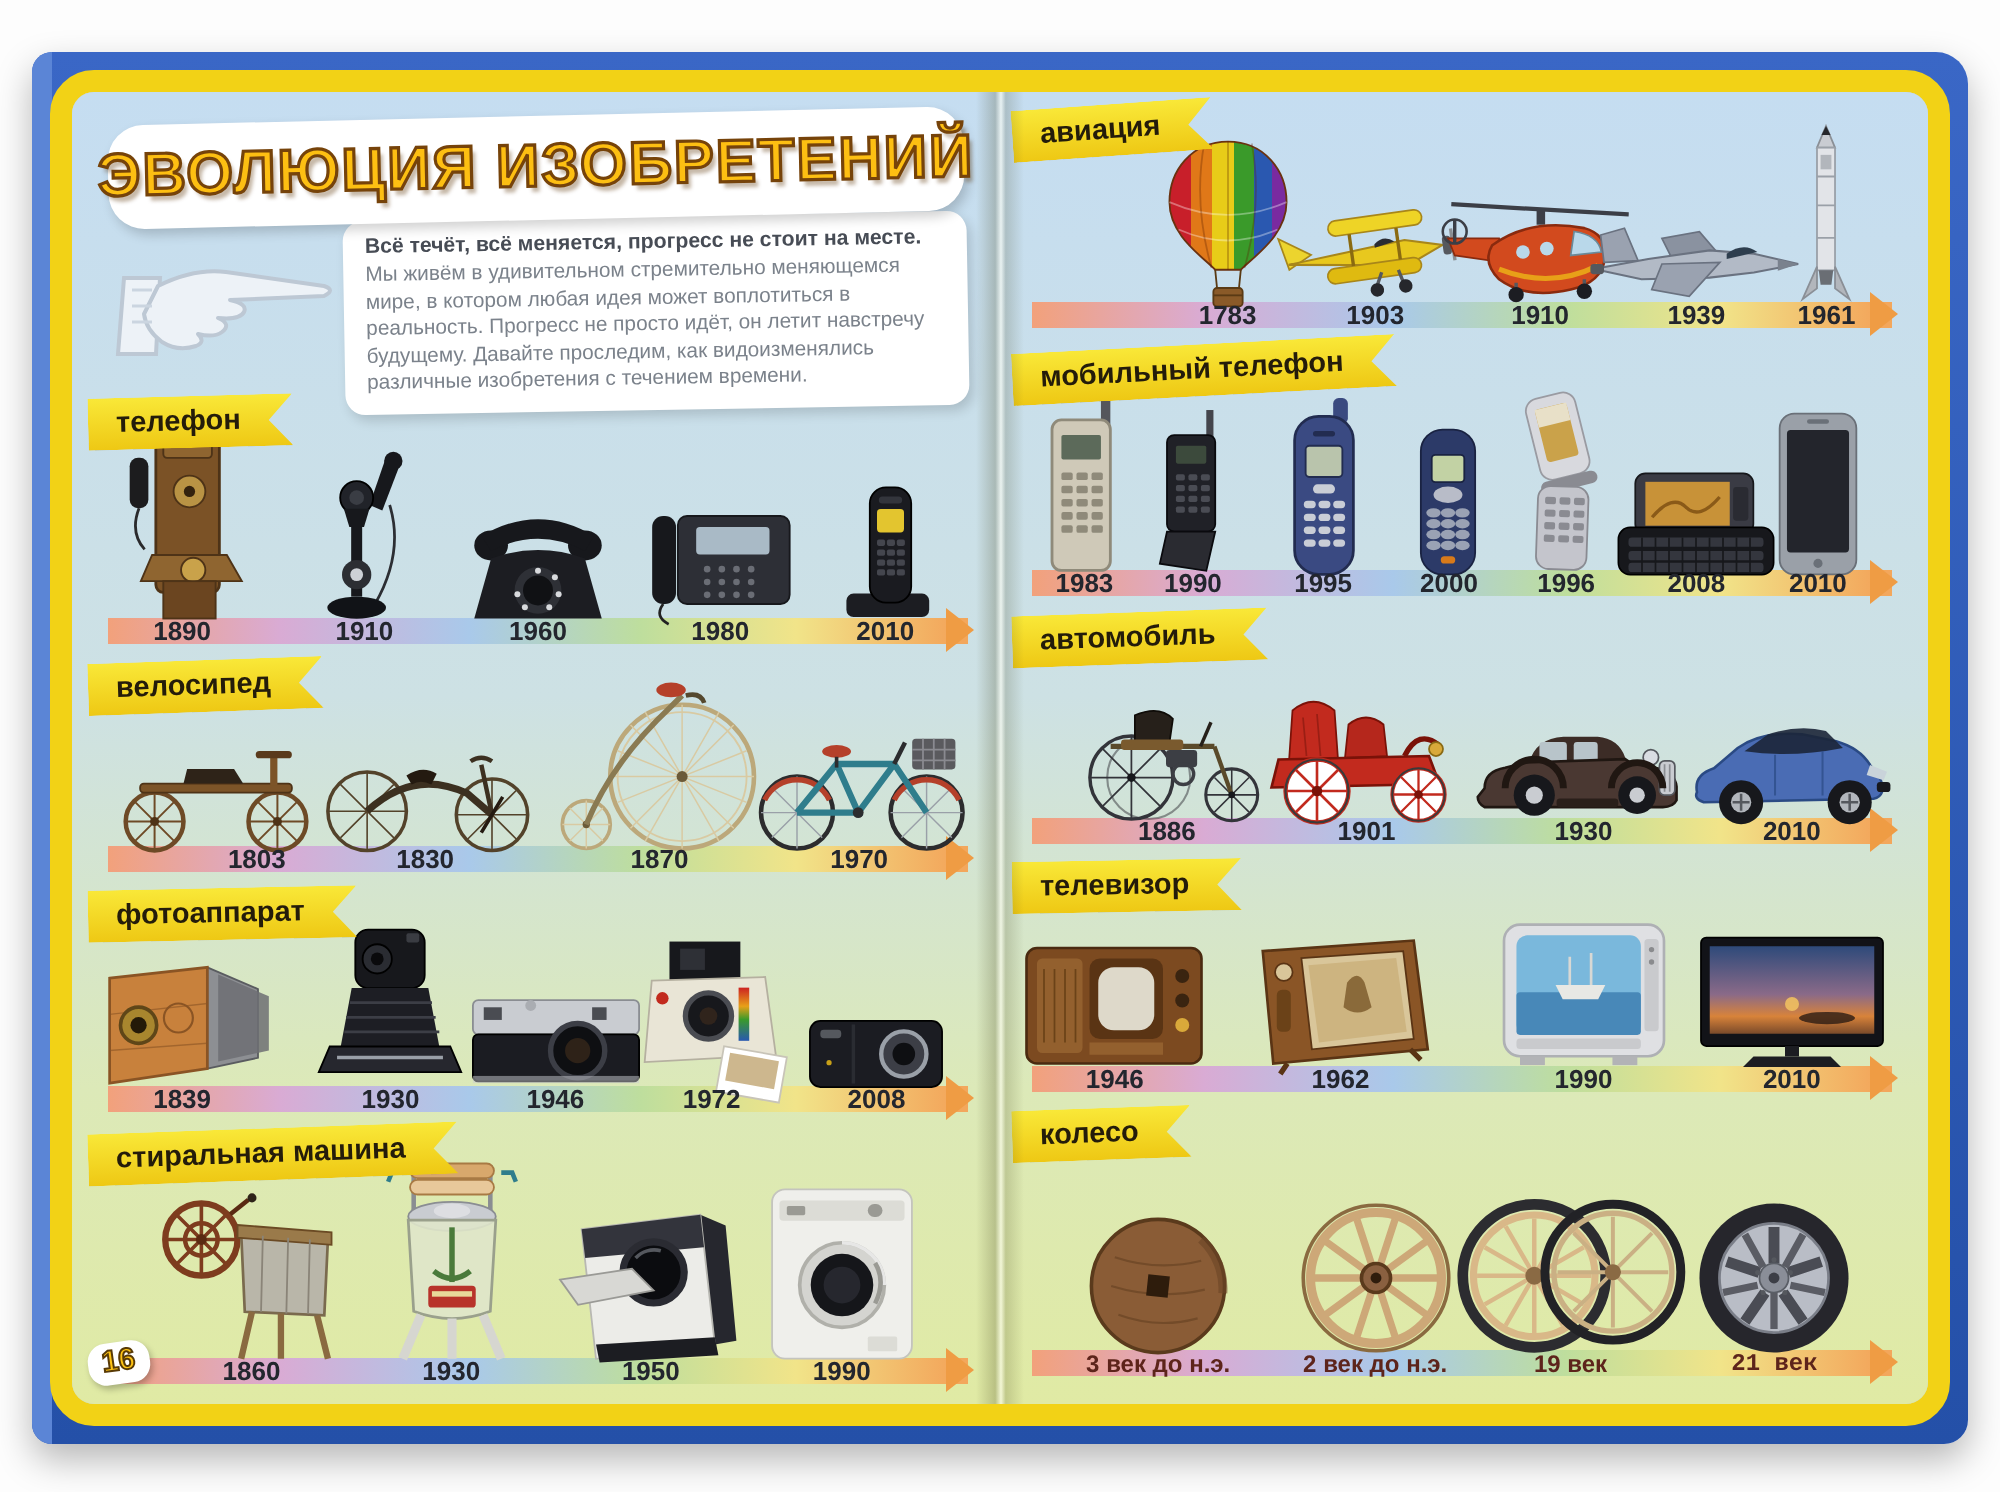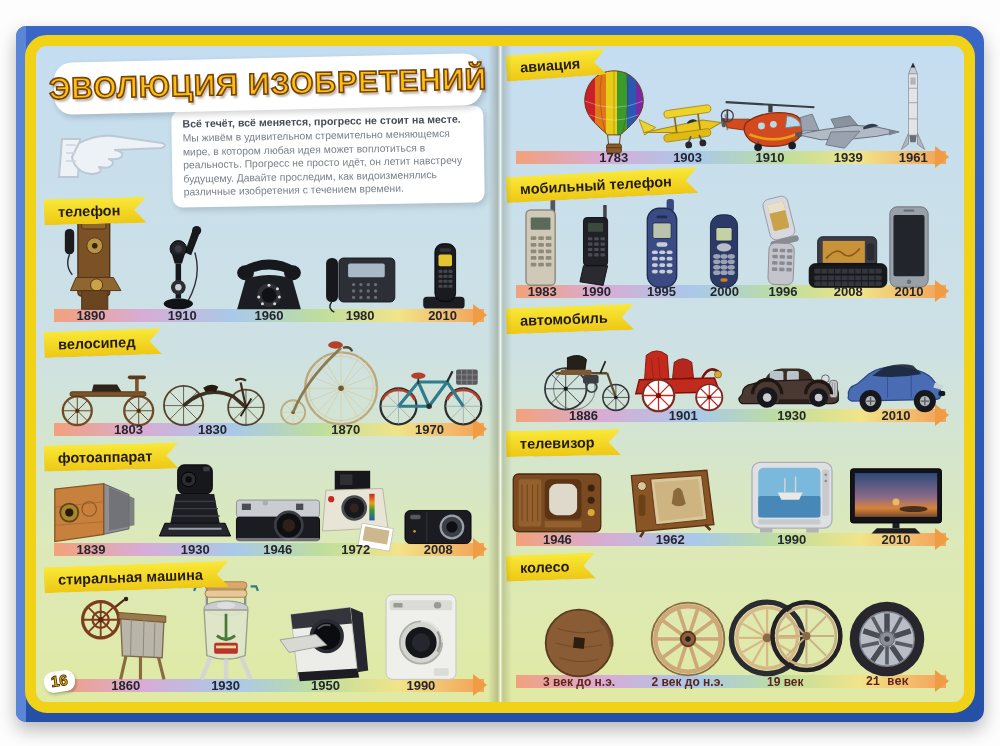--- a/index.html
+++ b/index.html
@@ -211,21 +211,21 @@
                   <circle cx="68" cy="60" r="3" fill="#6b5a38"></circle>
                   <circle cx="16" cy="86" r="13" fill="none" stroke="#bca87a" stroke-width="2"></circle>
                   <g stroke="#d9caa2" stroke-width="0.8" fill="none">
                     <path d="M16 73 V99 M3 86 H29 M7 77 L25 95 M25 77 L7 95"></path>
                   </g>
                   <circle cx="16" cy="86" r="2" fill="#6b5a38"></circle>
                   <path d="M16 86 Q30 52 62 22 L68 16" fill="none" stroke="#8a7a52" stroke-width="3"></path>
                   <ellipse cx="62" cy="13" rx="8" ry="4" fill="#b5402a"></ellipse>
                   <path d="M70 16 q8 -2 10 4" stroke="#55482e" stroke-width="2.5" fill="none"></path>
                 </svg></div>
-              <span class="year" style="left: 64%; margin-left: 16px;">1870</span>
+              <span class="year" style="left: 64%;">1870</span>
               <div class="item" style="left: 87%;"><svg viewBox="0 0 126 80" style="height:72px" xmlns="http://www.w3.org/2000/svg">
                   <g fill="none" stroke="#2c2c2e" stroke-width="2.5">
                     <circle cx="28" cy="57" r="20"></circle>
                     <circle cx="100" cy="57" r="20"></circle>
                   </g>
                   <g stroke="#9aa0a8" stroke-width="0.8" fill="none">
                     <path d="M28 37 V77 M8 57 H48 M14 43 L42 71 M42 43 L14 71"></path>
                     <path d="M100 37 V77 M80 57 H120 M86 43 L114 71 M114 43 L86 71"></path>
                   </g>
                   <path d="M10 50 a20 20 0 0 1 36 0" fill="none" stroke="#b5402a" stroke-width="3"></path>

